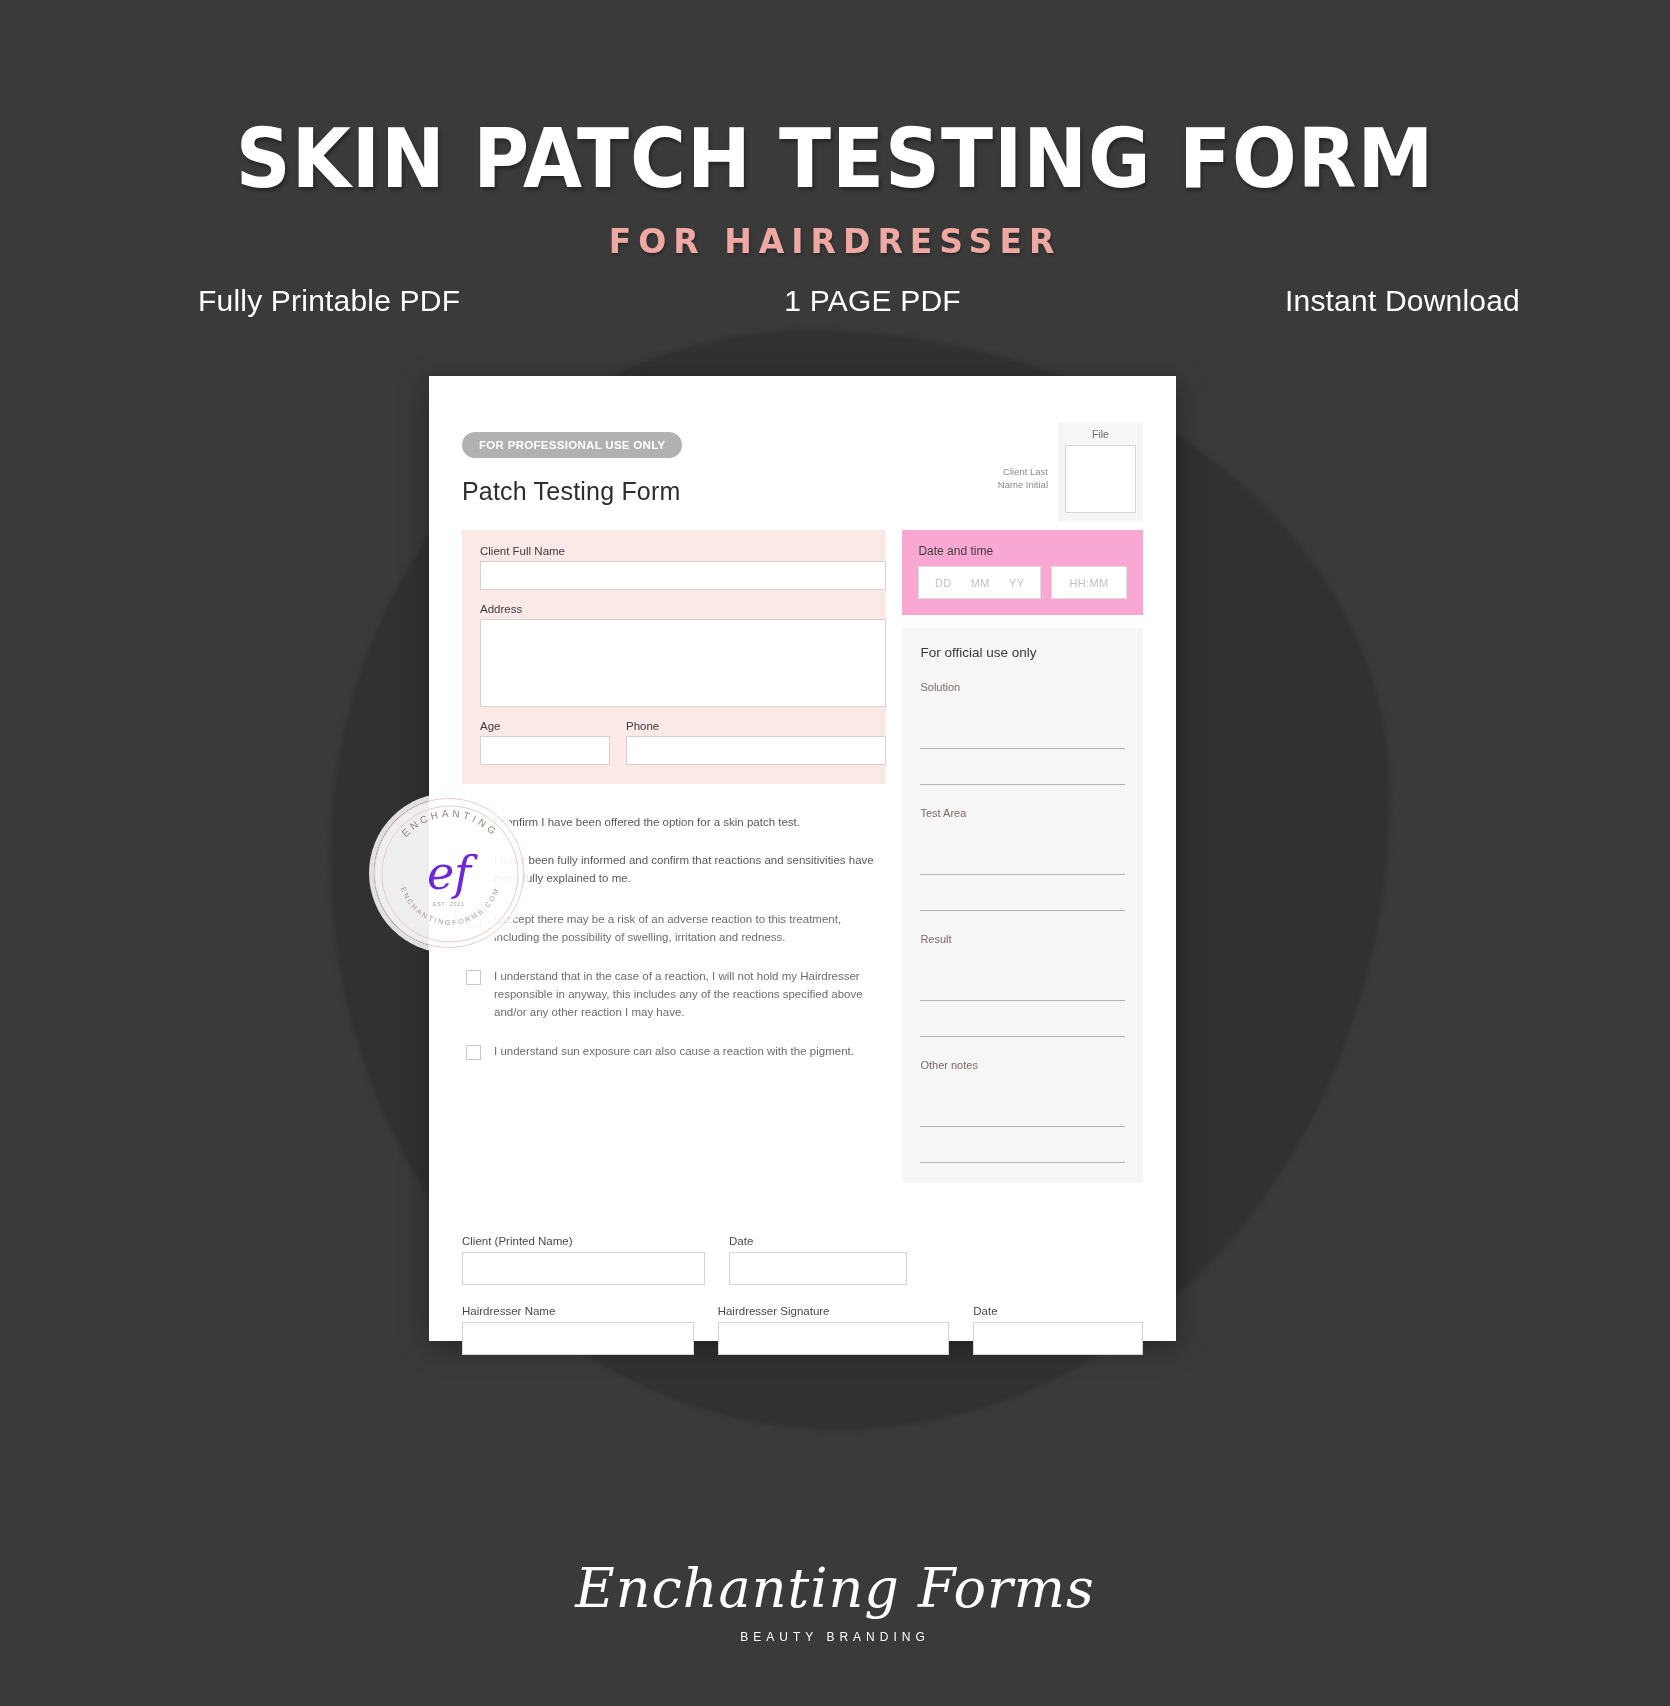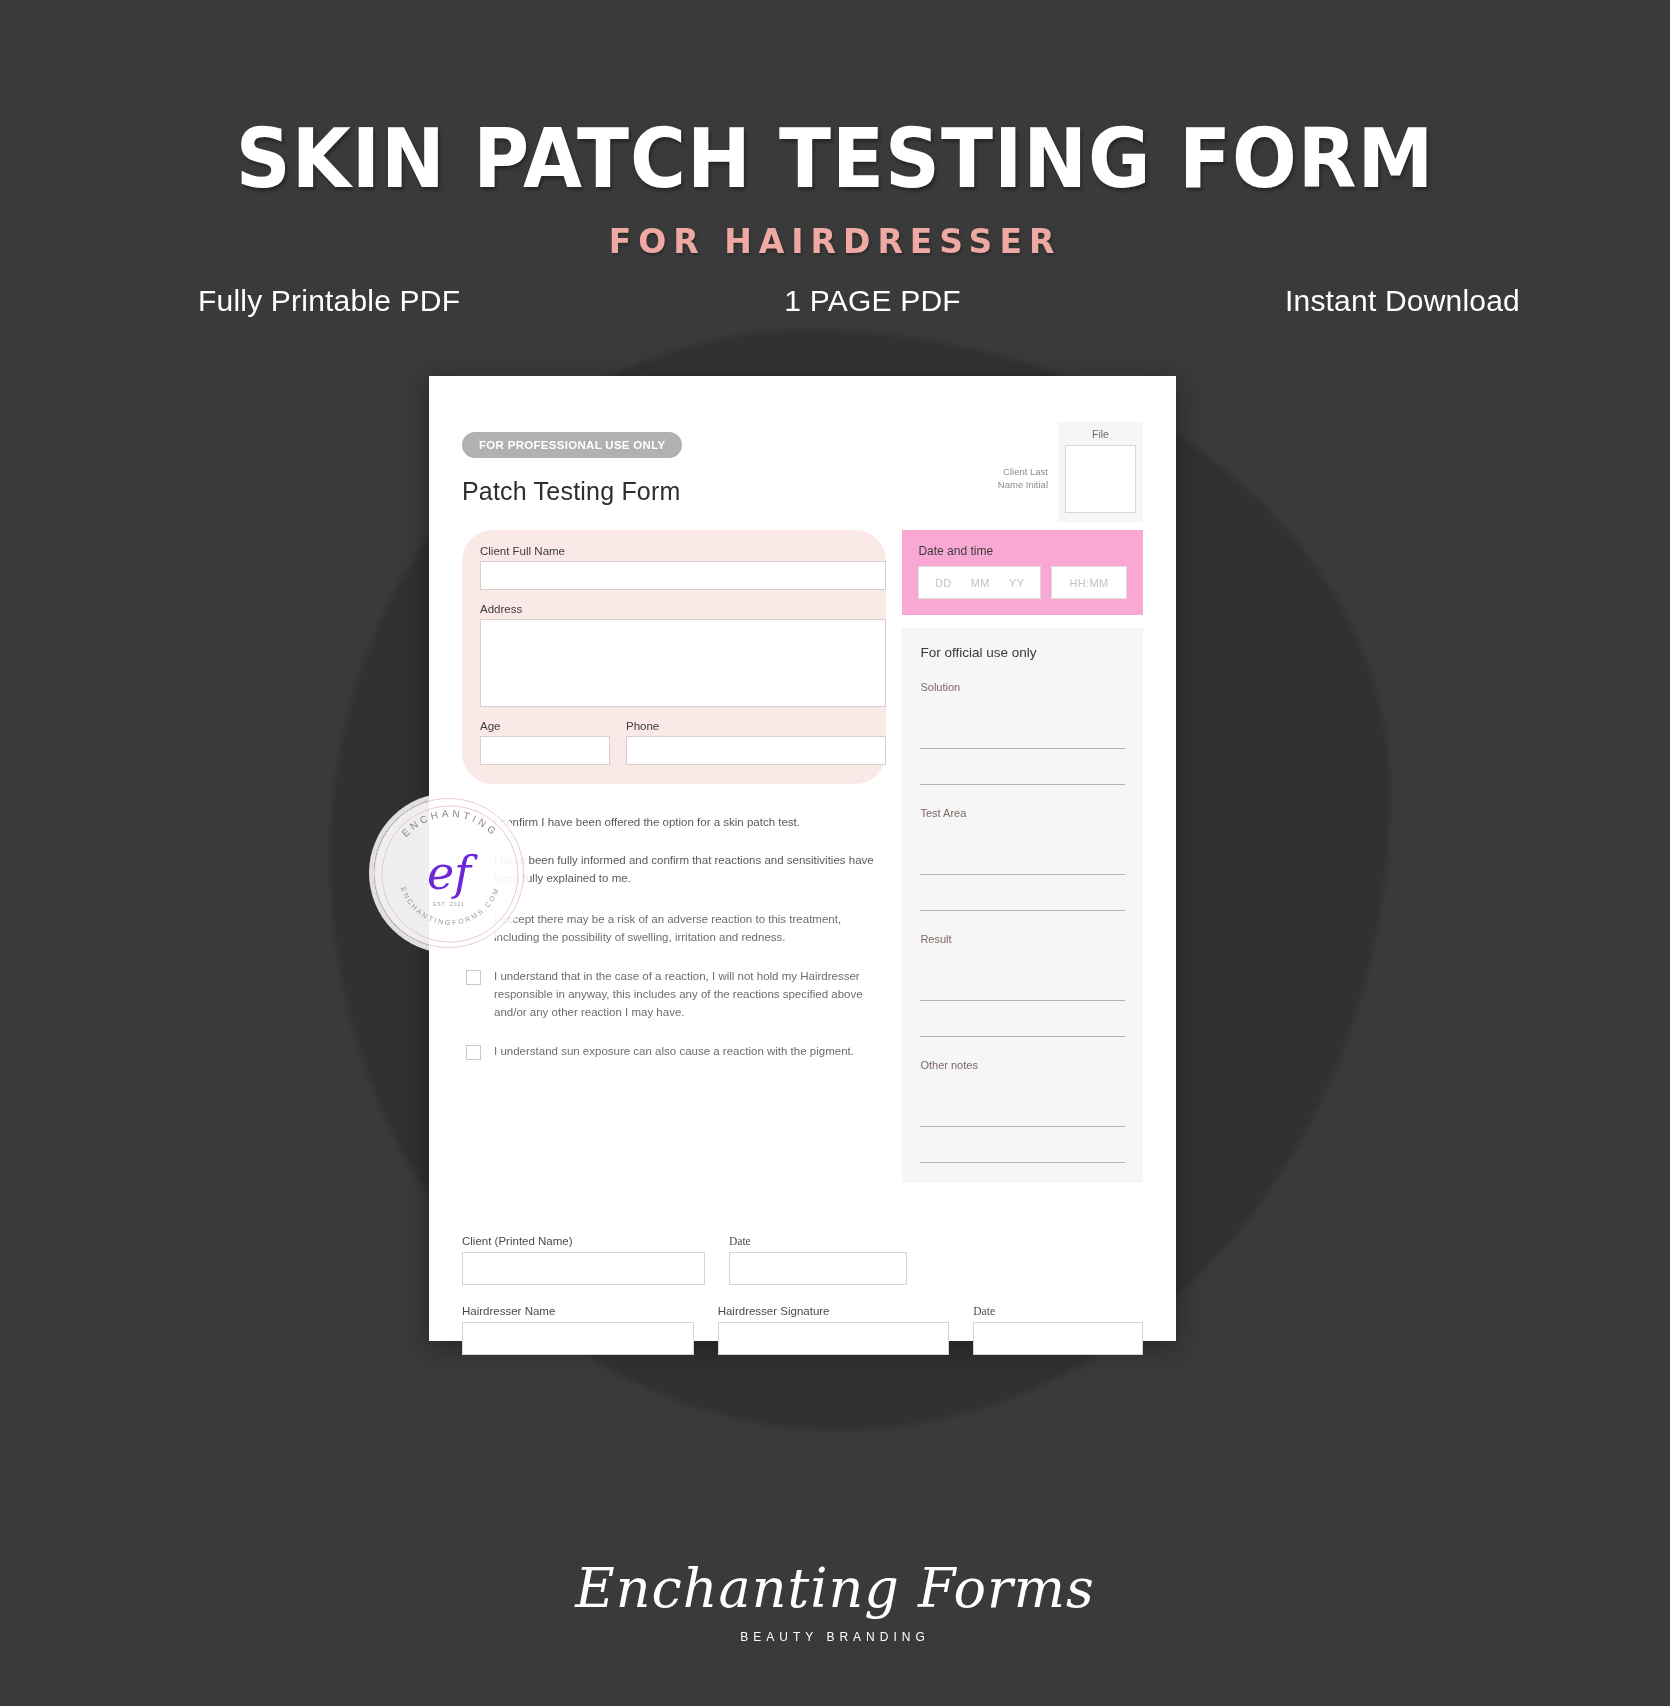--- a/index.html
+++ b/index.html
@@ -146,21 +146,20 @@
     gap: 16px;
     margin-top: 8px;
   }
   .col-left  { width: 434px; }
   .col-right { width: 246px; }
 
   
   .pink-card {
     background: #fae9e7;
     padding: 15px 0 19px 18px;
-    border-radius: 31px;
   }
   .fld-label {
     font-size: 11.5px;
     color: #3c3c3c;
     margin-bottom: 4px;
   }
   .fld-input {
     background: #ffffff;
     border: 1px solid #d8d0cf;
     height: 29px;
@@ -268,21 +267,21 @@
 
   
   .sig-wrap { margin-top: 52px; }
   .sig-row {
     display: flex;
     gap: 24px;
     margin-bottom: 20px;
   }
   .sig-cell.wide  { width: 243px; }
   .sig-cell.mid   { width: 243px; }
-  .sig-cell.small { width: 178px; font-family: Liberation Serif, serif; }
+  .sig-cell.small { width: 178px; }
   .sig-label {
     font-size: 11.5px;
     color: #4a4a4a;
     margin-bottom: 5px;
   }
   .sig-input {
     border: 1px solid #d4d4d4;
     height: 33px;
     background: #ffffff;
   }

